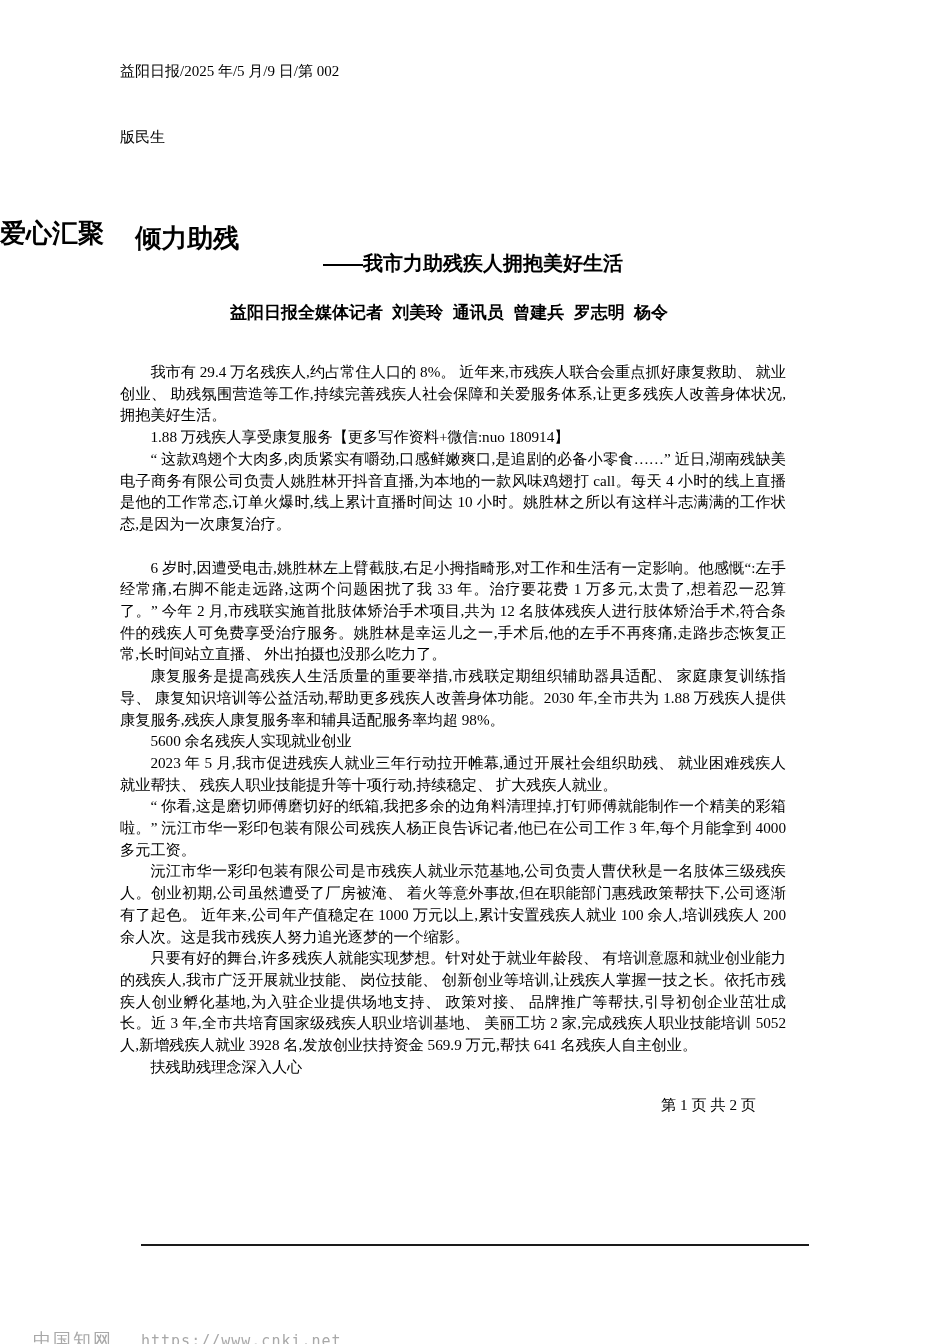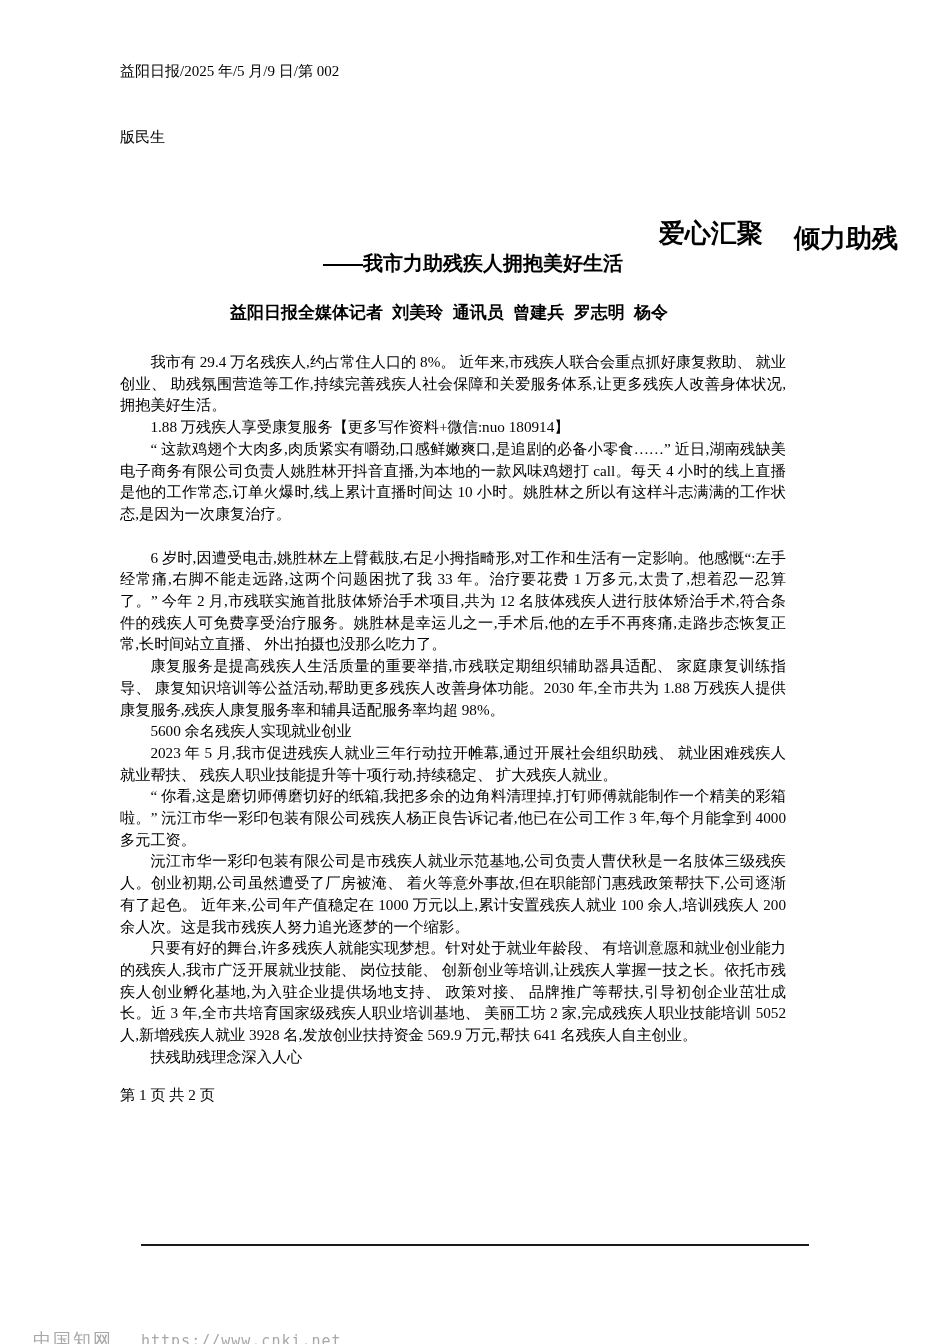--- a/index.html
+++ b/index.html
@@ -19,21 +19,21 @@
     font-family: "Liberation Serif", "DejaVu Serif", serif;
   }
   .pub-header {
     padding: 16px 0 0 120px;
     font-size: 15px;
     line-height: 22px;
     white-space: pre-wrap;
   }
   .title {
     margin-top: 26px;
-    text-align: right;
+    text-align: left;
     font-weight: bold;
     font-size: 26px;
     line-height: 30px;
     font-family: "Liberation Sans", "DejaVu Sans", sans-serif;
   }
   .title .part2 {
     position: relative;
     top: 5px;
     margin-left: 24px;
   }
@@ -49,33 +49,33 @@
   .byline {
     margin-top: 26px;
     text-align: center;
     font-weight: bold;
     font-size: 17px;
     line-height: 22px;
     white-space: pre-wrap;
     font-family: "Liberation Sans", "DejaVu Sans", sans-serif;
   }
   .body-text {
-    margin: 27px 112px 0 120px; 
+    margin: 37px 112px 0 120px; 
     font-size: 15.2px;
     line-height: 21.7px;
     text-align: justify;
   }
   .body-text p {
     text-indent: 2em;
     white-space: pre-wrap;
   }
   .gap-before { margin-top: 22px; }
   .page-indicator {
     margin: 16px 142px 0 120px;
-    text-align: left;
+    text-align: right;
     font-size: 15.2px;
     line-height: 22px;
     white-space: pre-wrap;
   }
   .footer-divider {
     position: absolute;
     left: 141px;
     top: 1244px;
     width: 668px;
     height: 2px;

